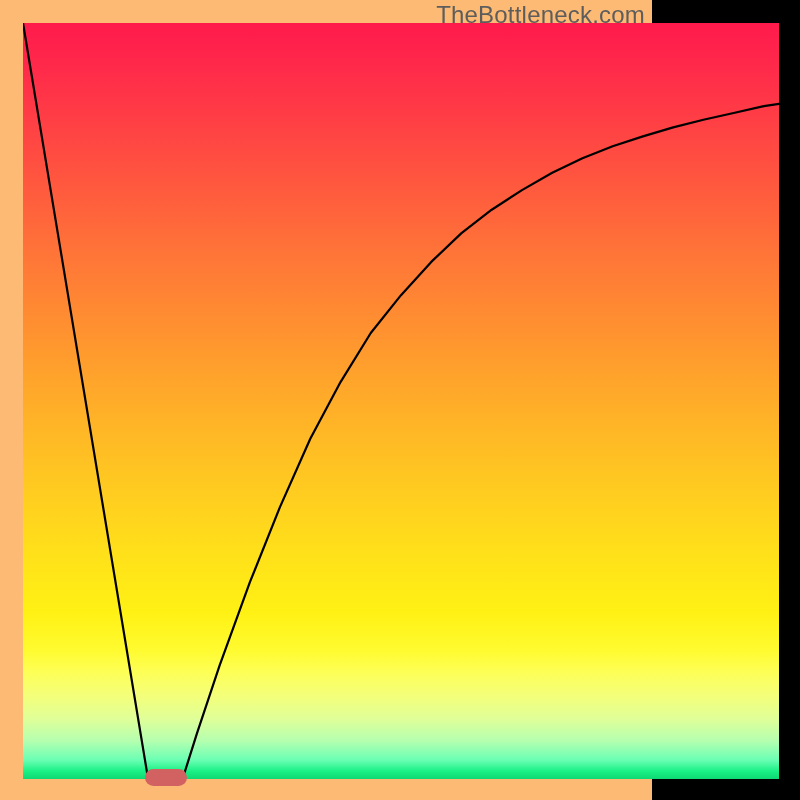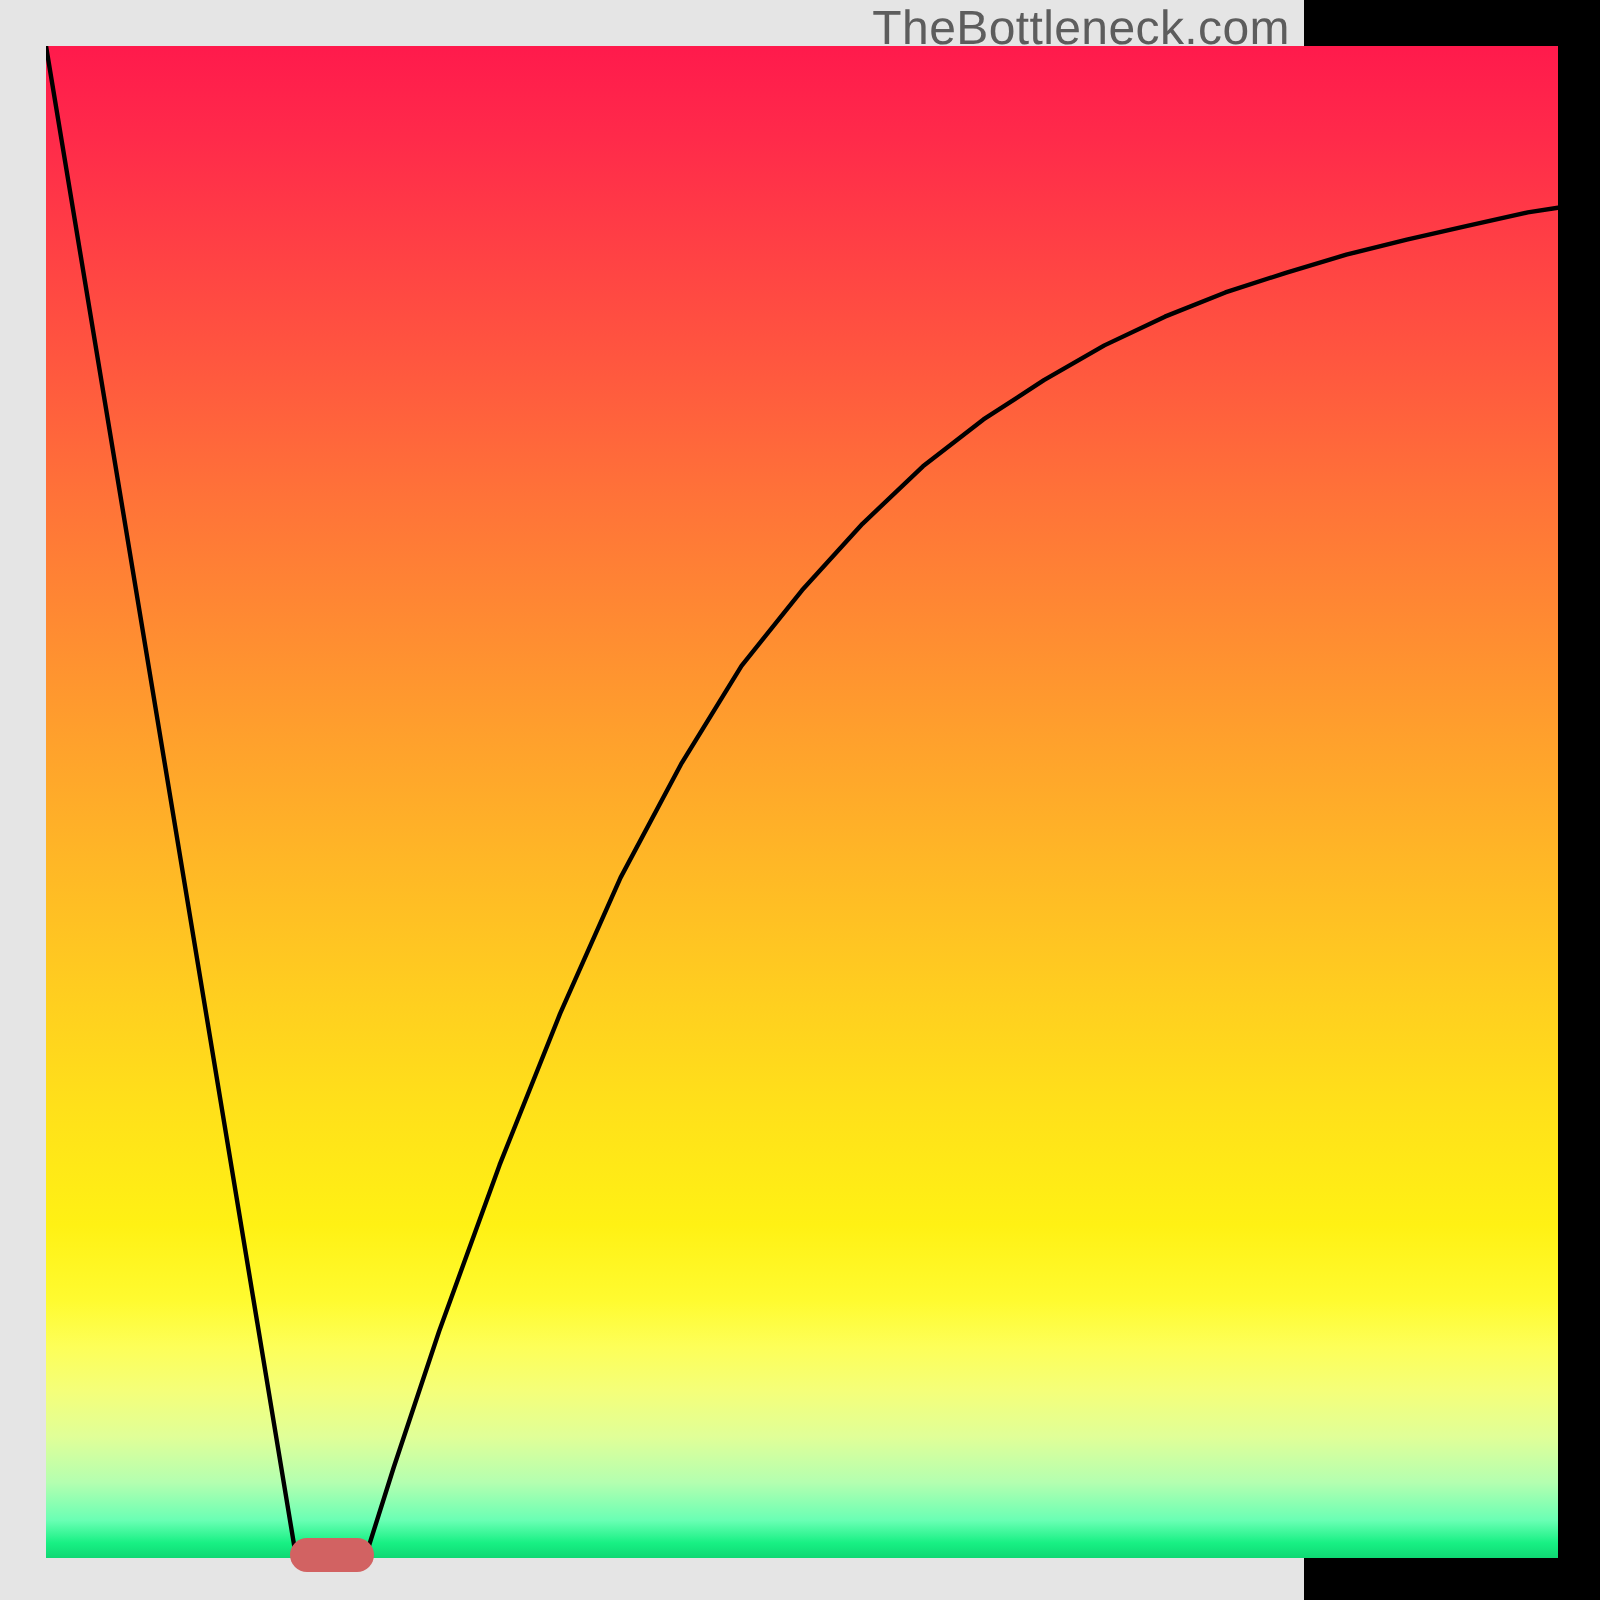--- a/index.html
+++ b/index.html
@@ -10,21 +10,21 @@
     background: #000;
     overflow: hidden;
     font-family: Arial, Helvetica, sans-serif;
   }
   .chart-frame {
     position: absolute;
     left: 0;
     top: 0;
     width: 652px;
     height: 800px;
-    background: #e5e5e5;
+    background: #fdba74;
   }
   .plot-area {
     position: absolute;
     left: 23px;
     top: 23px;
     width: 756px;
     height: 756px;
     background: linear-gradient(to bottom,
       #ff1a4c 0%,
       #ff2a4a 6%,

